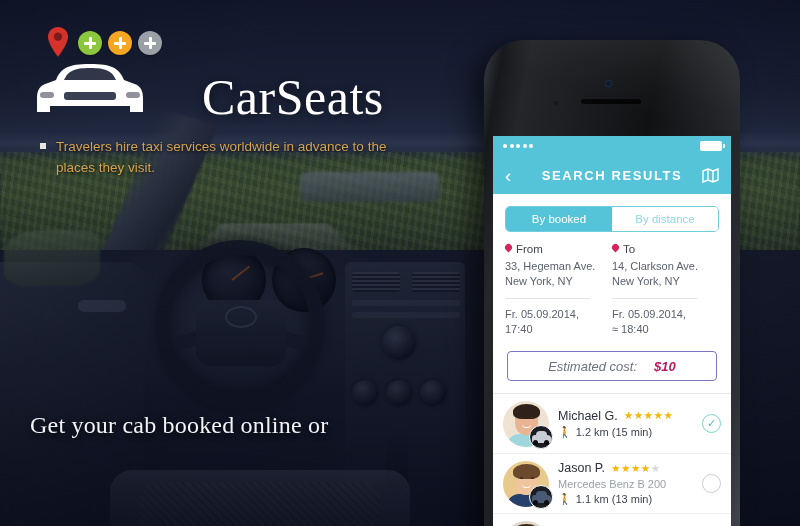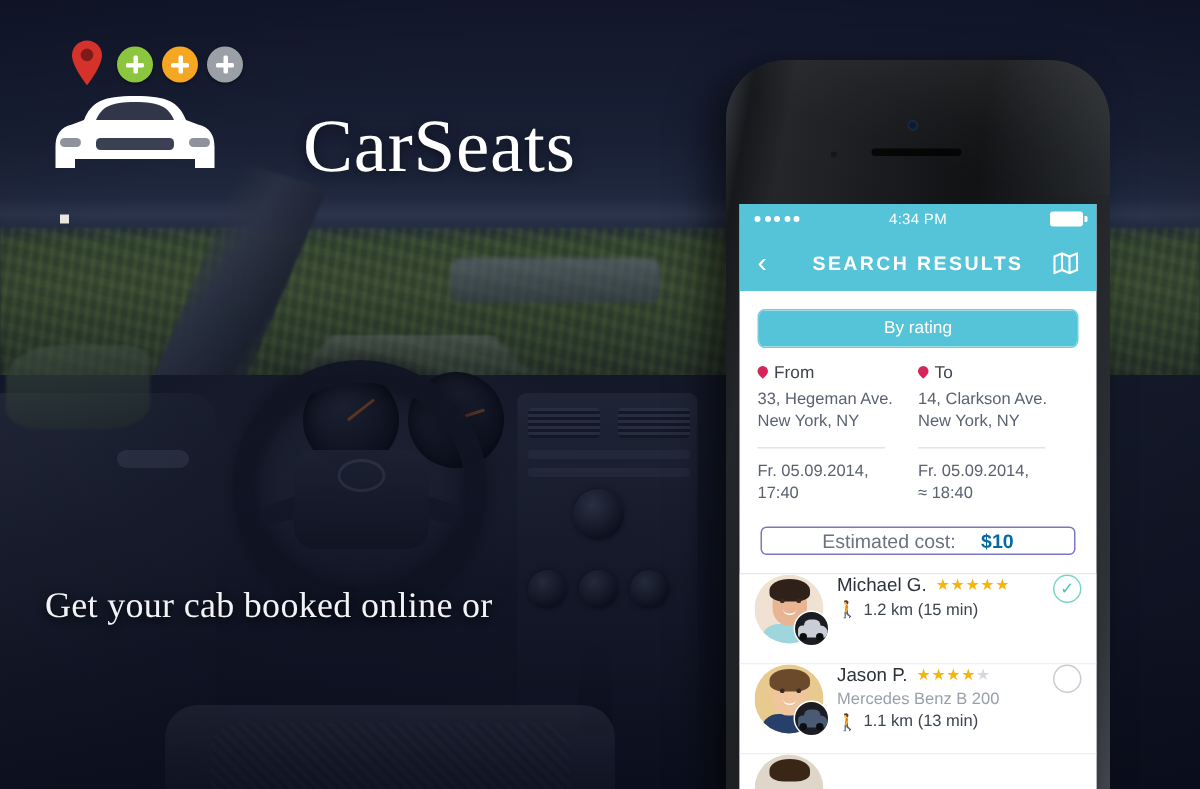--- a/index.html
+++ b/index.html
@@ -200,21 +200,21 @@
     position: absolute; left: 40px; top: 136px; width: 350px;
     color: #d4a24f; font-size: 13.5px; line-height: 21px;
   }
   .bullet { position: relative; padding-left: 16px; margin-bottom: 14px; text-shadow: 0 1px 3px rgba(0,0,0,.75); }
   .bullet .sq {
     position: absolute; left: 0; top: 7px; width: 6px; height: 6px; background: #e8e6e0;
   }
 
   
   .tagline {
-    position: absolute; left: 30px; top: 385px; width: 420px;
+    position: absolute; left: 30px; top: 406px; width: 420px;
     color: #f2f3f7; font-family: "Liberation Serif", serif;
     font-size: 24px; line-height: 38px; letter-spacing: .2px;
     text-shadow: 0 2px 6px rgba(0,0,0,.8);
   }
 
   
   .phone {
     position: absolute; left: 484px; top: 40px; width: 256px; height: 500px;
     border-radius: 40px 40px 0 0;
     background: linear-gradient(100deg, #3a3d42 0%, #16181c 6%, #24262a 14%, #101214 52%, #2e3136 92%, #44484e 100%);
@@ -300,31 +300,31 @@
   .ft-date { font-size: 11px; color: #5a6270; line-height: 15px; padding-top: 8px; }
   .pinmini { width: 7px; height: 10px; position: relative; display: inline-block; }
   .pinmini::before {
     content: ""; position: absolute; left: 0; top: 0; width: 7px; height: 7px;
     border-radius: 50% 50% 50% 0; transform: rotate(-45deg); background: #d6245c;
   }
 
   
   .cost-wrap { padding: 14px 14px 12px 14px; }
   .cost {
-    border: 1.5px solid #7b76c4; border-radius: 4px; height: 19px;
+    border: 1.5px solid #7b76c4; border-radius: 4px; height: 30px;
     display: flex; align-items: center; justify-content: center;
-    font-size: 13px; color: #6b7280;
-  }
-  .cost b { color: #0369a1; margin-left: 17px; }
+    font-size: 13px; color: #6b7280; font-style: italic;
+  }
+  .cost b { color: #be185d; margin-left: 17px; }
 
   .list-sep { height: 1px; background: #e6e8ec; }
 
   
   .drow {
-    display: flex; height: 60px;
+    display: flex; align-items: center; height: 60px;
     padding: 0 10px; border-bottom: 1px solid #edeff2;
     background: #fff;
   }
   .av-wrap { position: relative; width: 46px; height: 46px; flex: 0 0 46px; }
   .avatar {
     width: 46px; height: 46px; border-radius: 50%; overflow: hidden;
     position: relative;
   }
   .face-bg { position: absolute; inset: 0; }
   .f-head {
@@ -451,20 +451,21 @@
       <rect x="6" y="36" width="14" height="6" rx="3" fill="#20263a" opacity="0.5"></rect>
       <rect x="92" y="36" width="14" height="6" rx="3" fill="#20263a" opacity="0.5"></rect>
     </svg>
 
     <div class="brand">CarSeats</div>
   </div>
 
   <div class="bullets">
     <div class="bullet">
       <span class="sq"></span>
+      <span>Travelers hire taxi services worldwide in advance to the places they visit.</span>
     </div>
   </div>
 
   <div class="tagline">
     <div>Get your cab booked online or</div>
   </div>
 
   <div class="phone">
     <div class="phone-gloss"></div>
     <div class="camera"></div>
@@ -474,39 +475,39 @@
     <div class="screen">
 
       <div class="statusbar">
         <span class="sig">
           <i></i>
             <i></i>
             <i></i>
             <i></i>
             <i></i>
         </span>
-        <span class="clock">4:34 PM</span>
         <span class="battery"></span>
       </div>
 
       <div class="navbar">
         <span class="nav-back">‹</span>
         <span class="nav-title">SEARCH RESULTS</span>
         <span class="nav-map">
           <svg width="17" height="15" viewBox="0 0 17 15">
             <path d="M1 3 L6 1 L11 3 L16 1 L16 12 L11 14 L6 12 L1 14 Z" fill="none" stroke="#fff" stroke-width="1.4"></path>
             <line x1="6" y1="1" x2="6" y2="12" stroke="#fff" stroke-width="1.4"></line>
             <line x1="11" y1="3" x2="11" y2="14" stroke="#fff" stroke-width="1.4"></line>
           </svg>
         </span>
       </div>
 
       <div class="seg-wrap">
         <div class="seg">
-          <div class="on">By rating</div>
+          <div class="on">By booked</div>
+          <div class="off">By distance</div>
         </div>
       </div>
 
       <div class="fromto">
 
         <div class="ft-col">
           <div class="ft-head">
             <span class="pinmini"></span>
             <span>From</span>
           </div>

